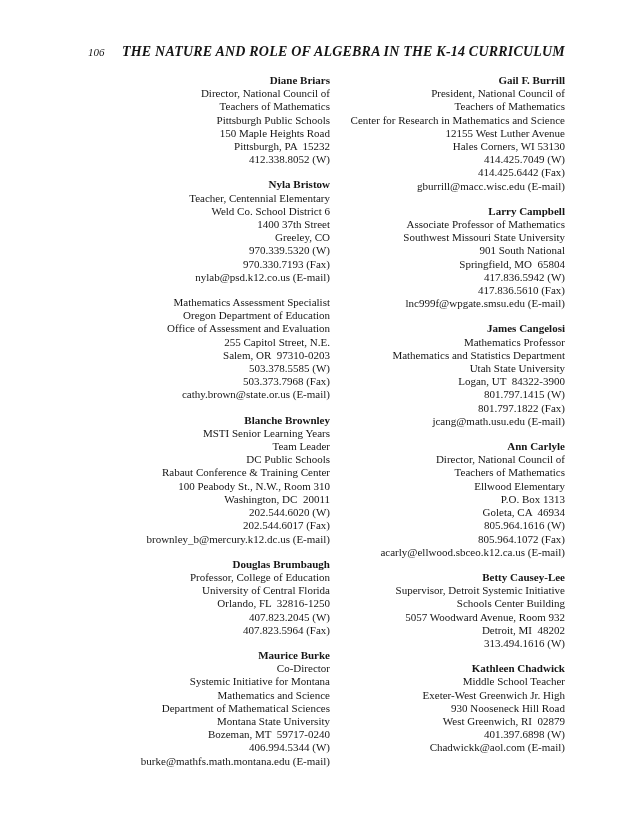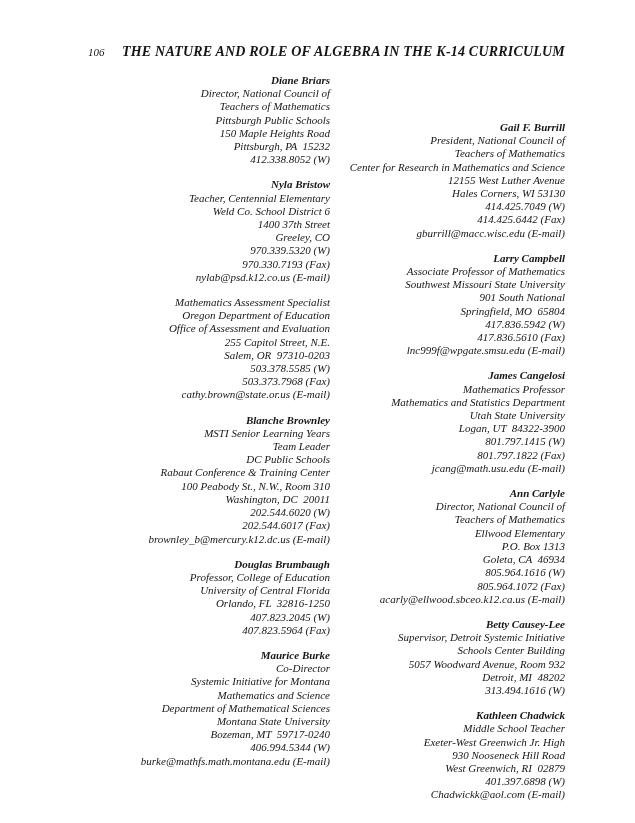--- a/index.html
+++ b/index.html
@@ -36,30 +36,28 @@
     font-size: 14px;
     letter-spacing: 0.2px;
     white-space: nowrap;
   }
   .columns {
     position: absolute;
     top: 74px;
     left: 88px;
     right: 70px;
     display: flex;
-    font-style: italic;
   }
   .col {
     flex: 0 0 242px;
     max-width: 242px;
   }
   .col.col-right {
     flex: 1 1 auto;
     max-width: 235px;
-    margin-top: 47px;
   }
   .entry {
     margin: 0 0 12px 0;
     font-size: 11px;
     line-height: 13.2px;
   }
   .entry-name {
     font-weight: bold;
   }
   .line {

